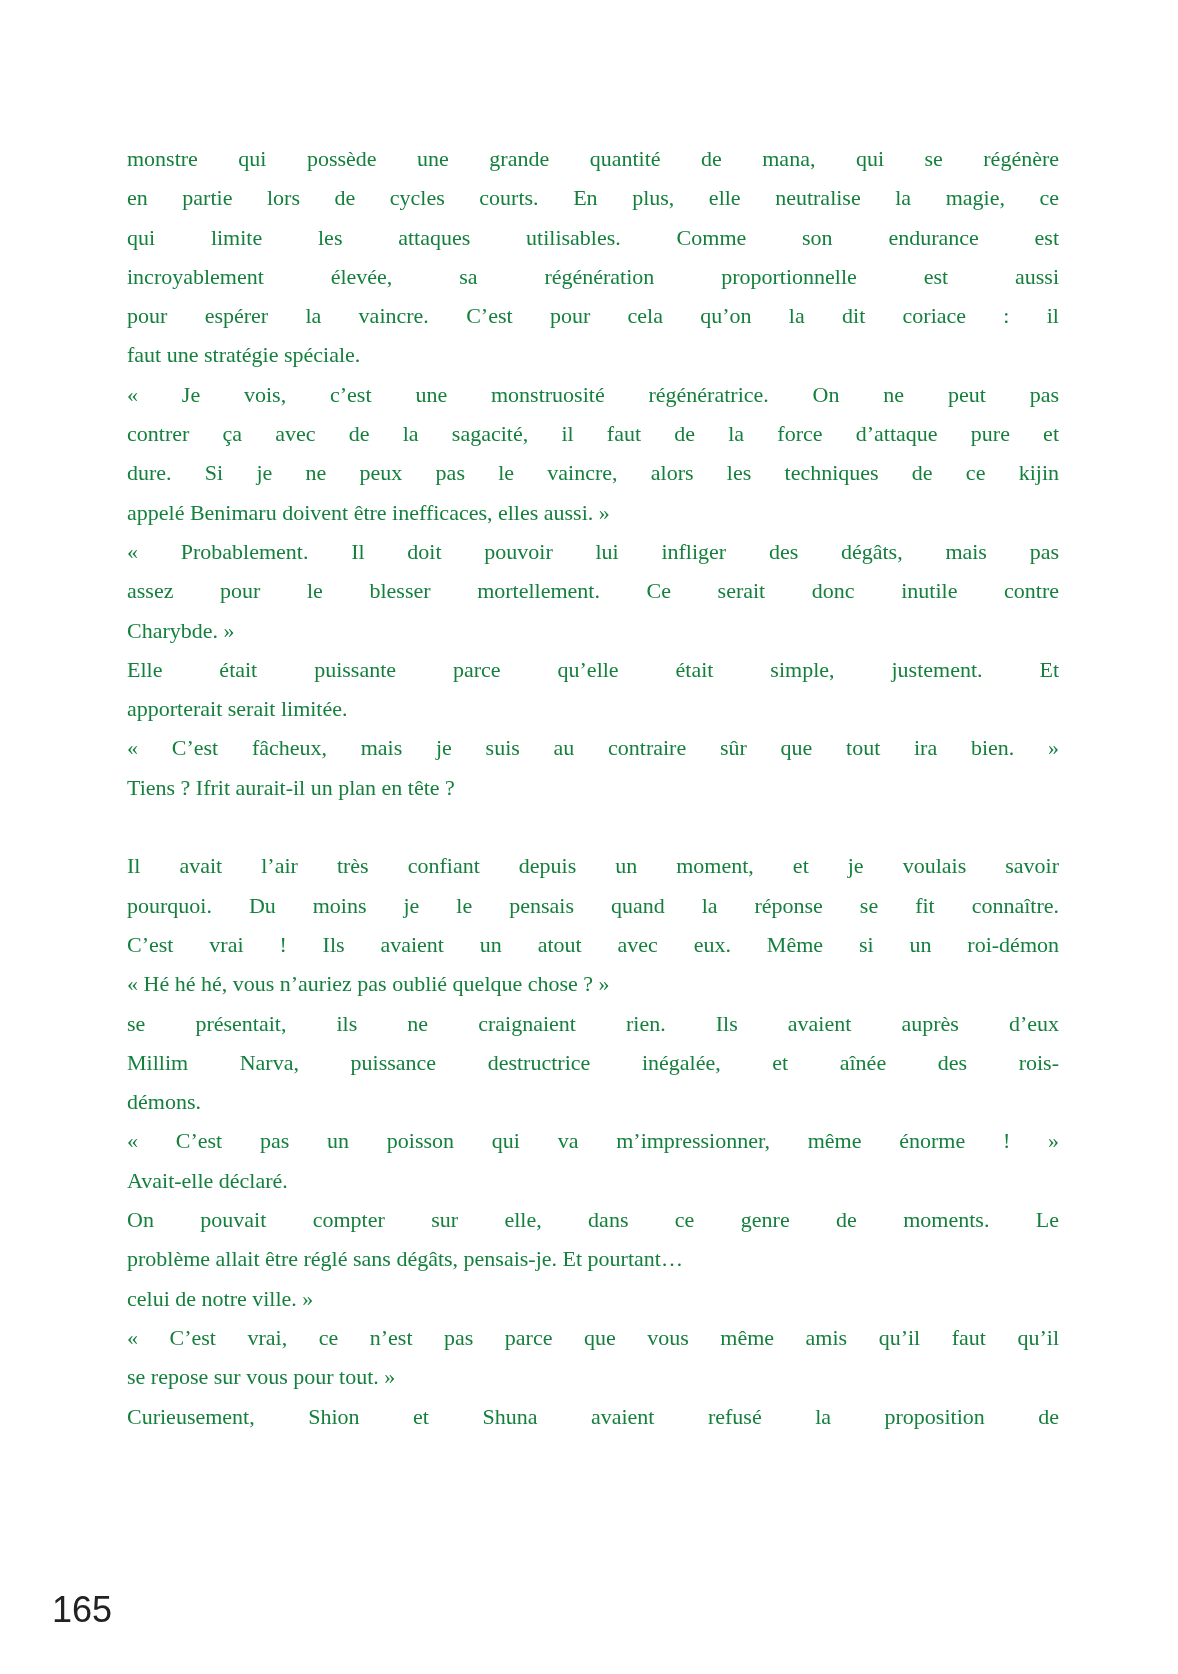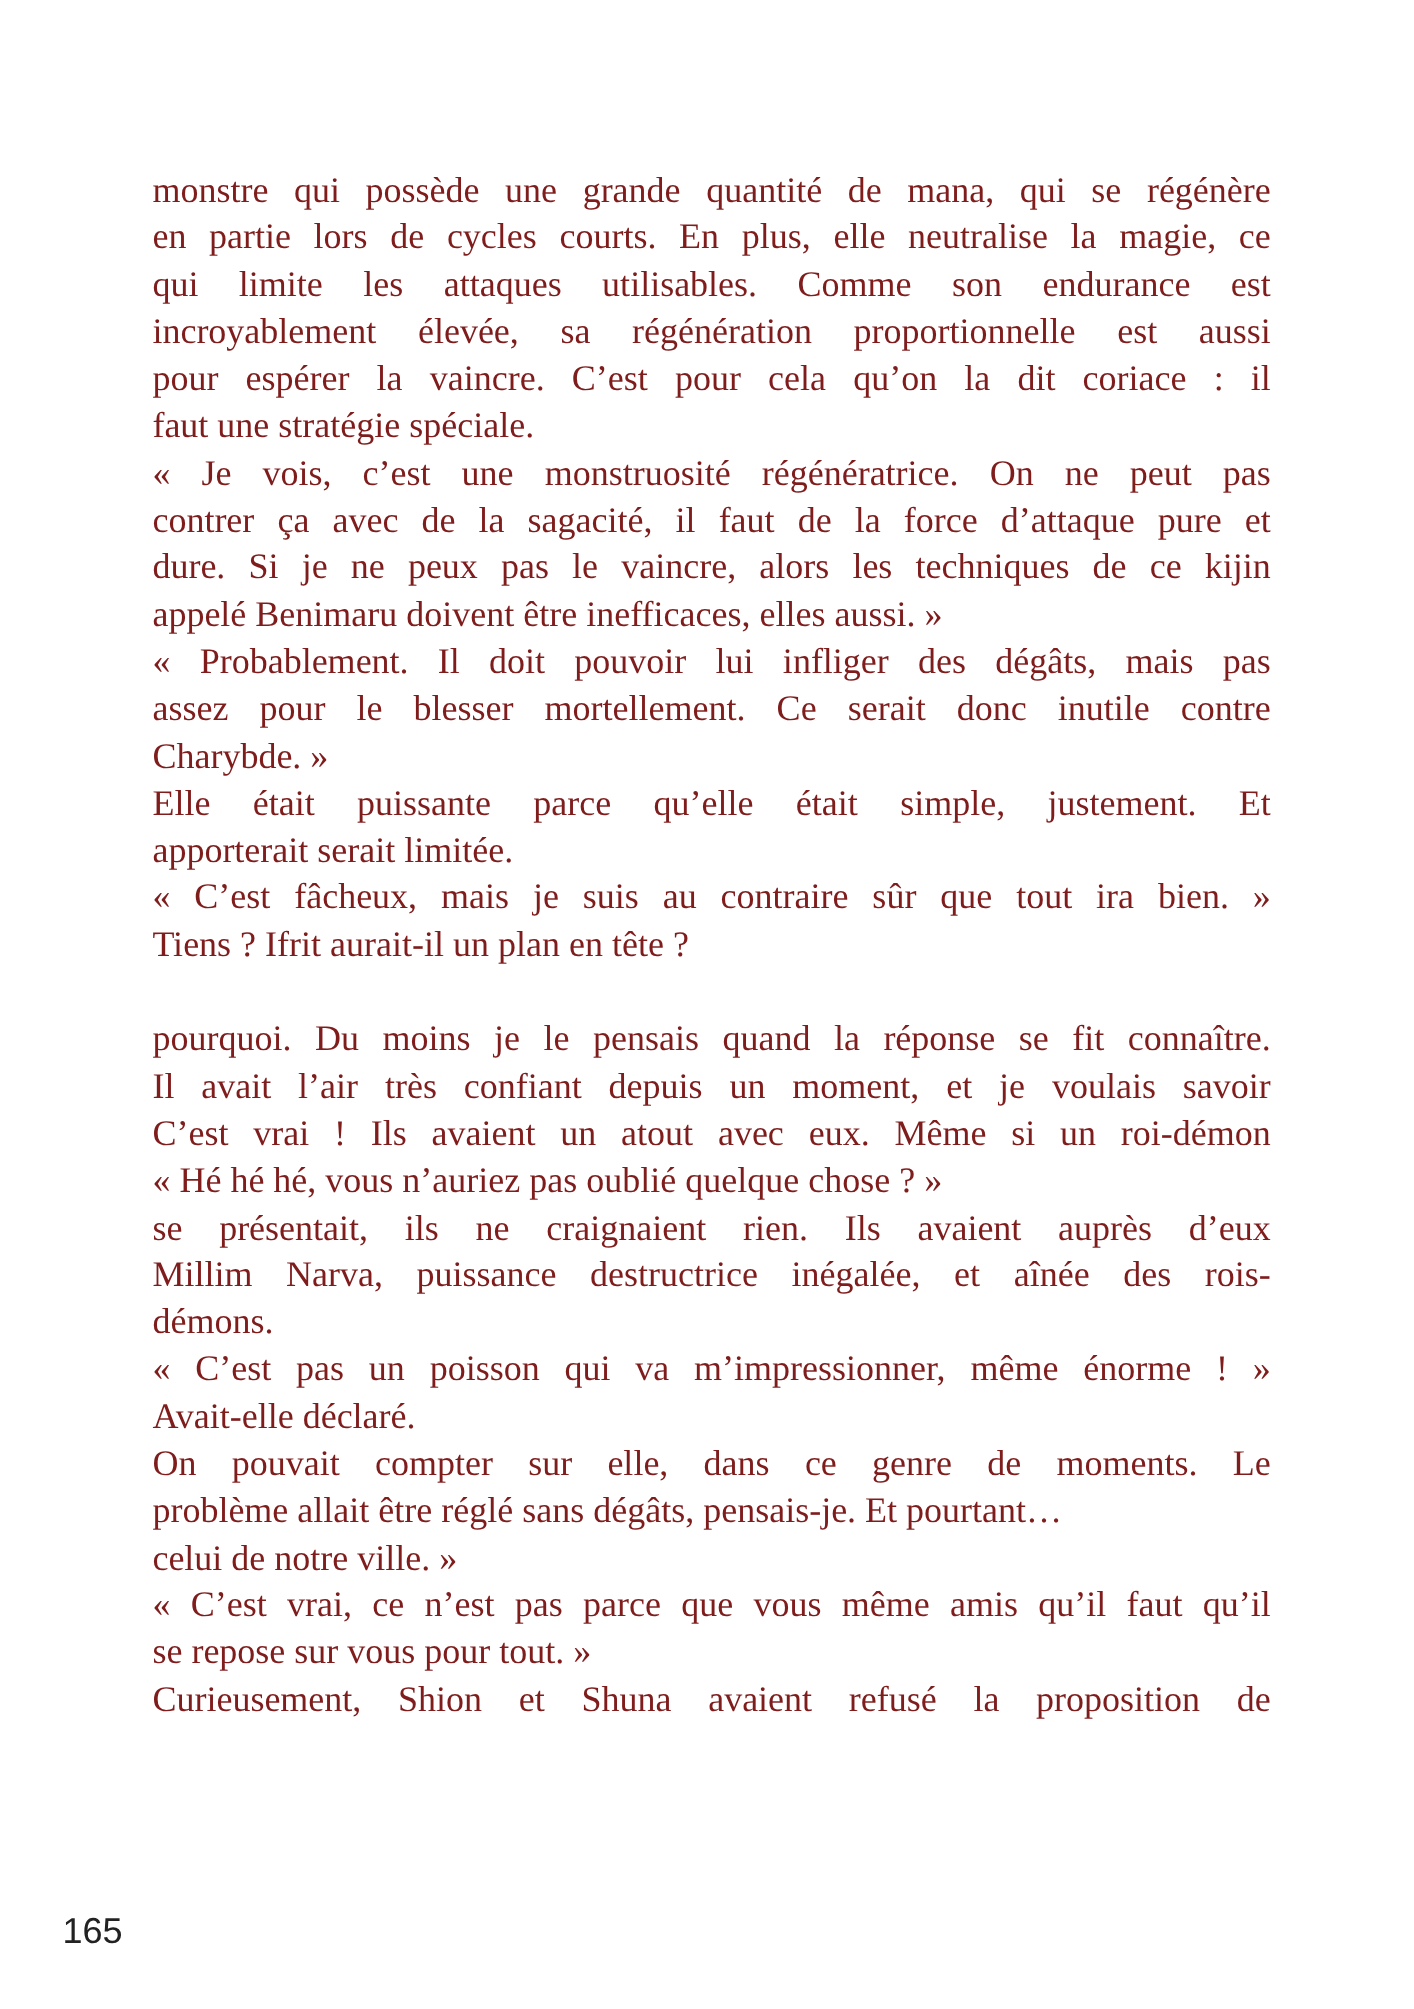--- a/index.html
+++ b/index.html
@@ -13,44 +13,44 @@
     height: 1674px;
     background: #ffffff;
     overflow: hidden;
     font-family: "Liberation Serif", serif;
   }
   .text-block {
     position: absolute;
     left: 127px;
     top: 139px;
     width: 932px;
-    font-size: 30px;
+    font-size: 22px;
     line-height: 39.3px;
-    color: #7f1d1d;
+    color: #15803d;
   }
   .line {
     text-align: justify;
     text-align-last: justify;
     white-space: normal;
     height: 39.3px;
     overflow: hidden;
   }
   .line.last {
     text-align: center;
     text-align-last: left;
   }
   .spacer {
     height: 39.3px;
   }
   .page-number {
     position: absolute;
     left: 52px;
     top: 1594px;
     font-family: "Liberation Sans", sans-serif;
-    font-size: 30px;
+    font-size: 36px;
     line-height: 32px;
     color: #222222;
   }
 </style>
 </head>
 <body>
 
 <div class="page">
   <div class="text-block">
       <div class="line">monstre qui possède une grande quantité de mana, qui se régénère</div>
@@ -64,22 +64,22 @@
       <div class="line">dure. Si je ne peux pas le vaincre, alors les techniques de ce kijin</div>
       <div class="line last">appelé Benimaru doivent être inefficaces, elles aussi. »</div>
       <div class="line">« Probablement. Il doit pouvoir lui infliger des dégâts, mais pas</div>
       <div class="line">assez pour le blesser mortellement. Ce serait donc inutile contre</div>
       <div class="line last">Charybde. »</div>
       <div class="line">Elle était puissante parce qu’elle était simple, justement. Et</div>
       <div class="line last">apporterait serait limitée.</div>
       <div class="line">« C’est fâcheux, mais je suis au contraire sûr que tout ira bien. »</div>
       <div class="line last">Tiens ? Ifrit aurait-il un plan en tête ?</div>
       <div class="spacer"></div>
+      <div class="line">Il avait l’air très confiant depuis un moment, et je voulais savoir</div>
       <div class="line">pourquoi. Du moins je le pensais quand la réponse se fit connaître.</div>
-      <div class="line">Il avait l’air très confiant depuis un moment, et je voulais savoir</div>
       <div class="line">C’est vrai ! Ils avaient un atout avec eux. Même si un roi-démon</div>
       <div class="line last">« Hé hé hé, vous n’auriez pas oublié quelque chose ? »</div>
       <div class="line">se présentait, ils ne craignaient rien. Ils avaient auprès d’eux</div>
       <div class="line">Millim Narva, puissance destructrice inégalée, et aînée des rois-</div>
       <div class="line last">démons.</div>
       <div class="line">« C’est pas un poisson qui va m’impressionner, même énorme ! »</div>
       <div class="line last">Avait-elle déclaré.</div>
       <div class="line">On pouvait compter sur elle, dans ce genre de moments. Le</div>
       <div class="line last">problème allait être réglé sans dégâts, pensais-je. Et pourtant…</div>
       <div class="line last">celui de notre ville. »</div>

